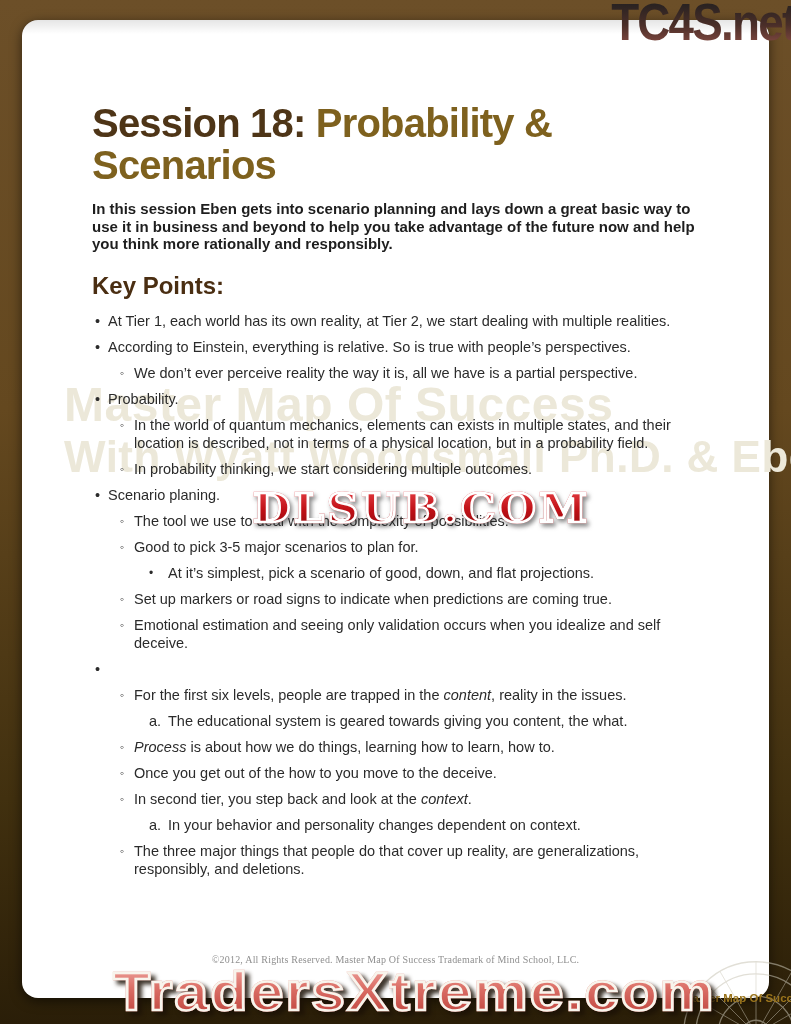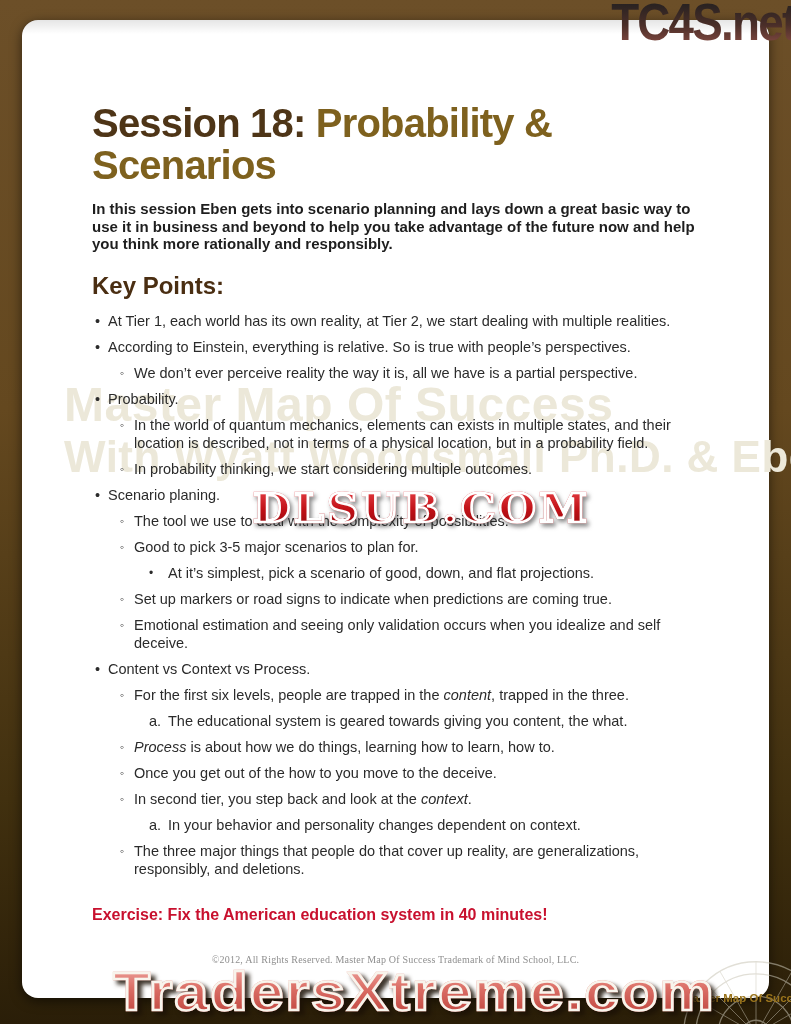--- a/index.html
+++ b/index.html
@@ -154,25 +154,24 @@
         <div class="li level-2">
           <span class="marker marker-circle">◦</span>
           <span class="li-text"><span>Set up markers or road signs to indicate when predictions are coming true.</span></span>
         </div>
         <div class="li level-2">
           <span class="marker marker-circle">◦</span>
           <span class="li-text"><span>Emotional estimation and seeing only validation occurs when you idealize and self deceive.</span></span>
         </div>
         <div class="li level-1">
           <span class="marker marker-dot">•</span>
-          <span class="li-text"><span>Content vs Context vs Process.</span></span>
-        </div>
-        <div class="li level-2">
-          <span class="marker marker-circle">◦</span>
-          <span class="li-text"><span>For the first six levels, people are trapped in the </span><span class="em">content</span><span>, trapped in the three.</span></span>
+        </div>
+        <div class="li level-2">
+          <span class="marker marker-circle">◦</span>
+          <span class="li-text"><span>For the first six levels, people are trapped in the </span><span class="em">content</span><span>, reality in the issues.</span></span>
         </div>
         <div class="li level-3">
           <span class="marker marker-alpha">a.</span>
           <span class="li-text"><span>The educational system is geared towards giving you content, the what.</span></span>
         </div>
         <div class="li level-2">
           <span class="marker marker-circle">◦</span>
           <span class="li-text"><span class="em">Process</span><span> is about how we do things, learning how to learn, how to.</span></span>
         </div>
         <div class="li level-2">
@@ -186,21 +185,20 @@
         <div class="li level-3">
           <span class="marker marker-alpha">a.</span>
           <span class="li-text"><span>In your behavior and personality changes dependent on context.</span></span>
         </div>
         <div class="li level-2">
           <span class="marker marker-circle">◦</span>
           <span class="li-text"><span>The three major things that people do that cover up reality, are generalizations, responsibly, and deletions.</span></span>
         </div>
       </div>
 
-    <p class="exercise">Exercise: Fix the American education system in 40 minutes!</p>
   </div>
 
   <div class="footer">©2012, All Rights Reserved. Master Map Of Success Trademark of Mind School, LLC.</div>
 
   <svg class="stamp" width="172" height="172" viewBox="0 0 200 200">
     <g stroke="#c9c5b6" fill="none" stroke-width="1.5">
       <circle cx="100" cy="100" r="84"></circle>
       <circle cx="100" cy="100" r="70"></circle>
       <circle cx="100" cy="100" r="44"></circle>
       <circle cx="100" cy="100" r="16"></circle>

